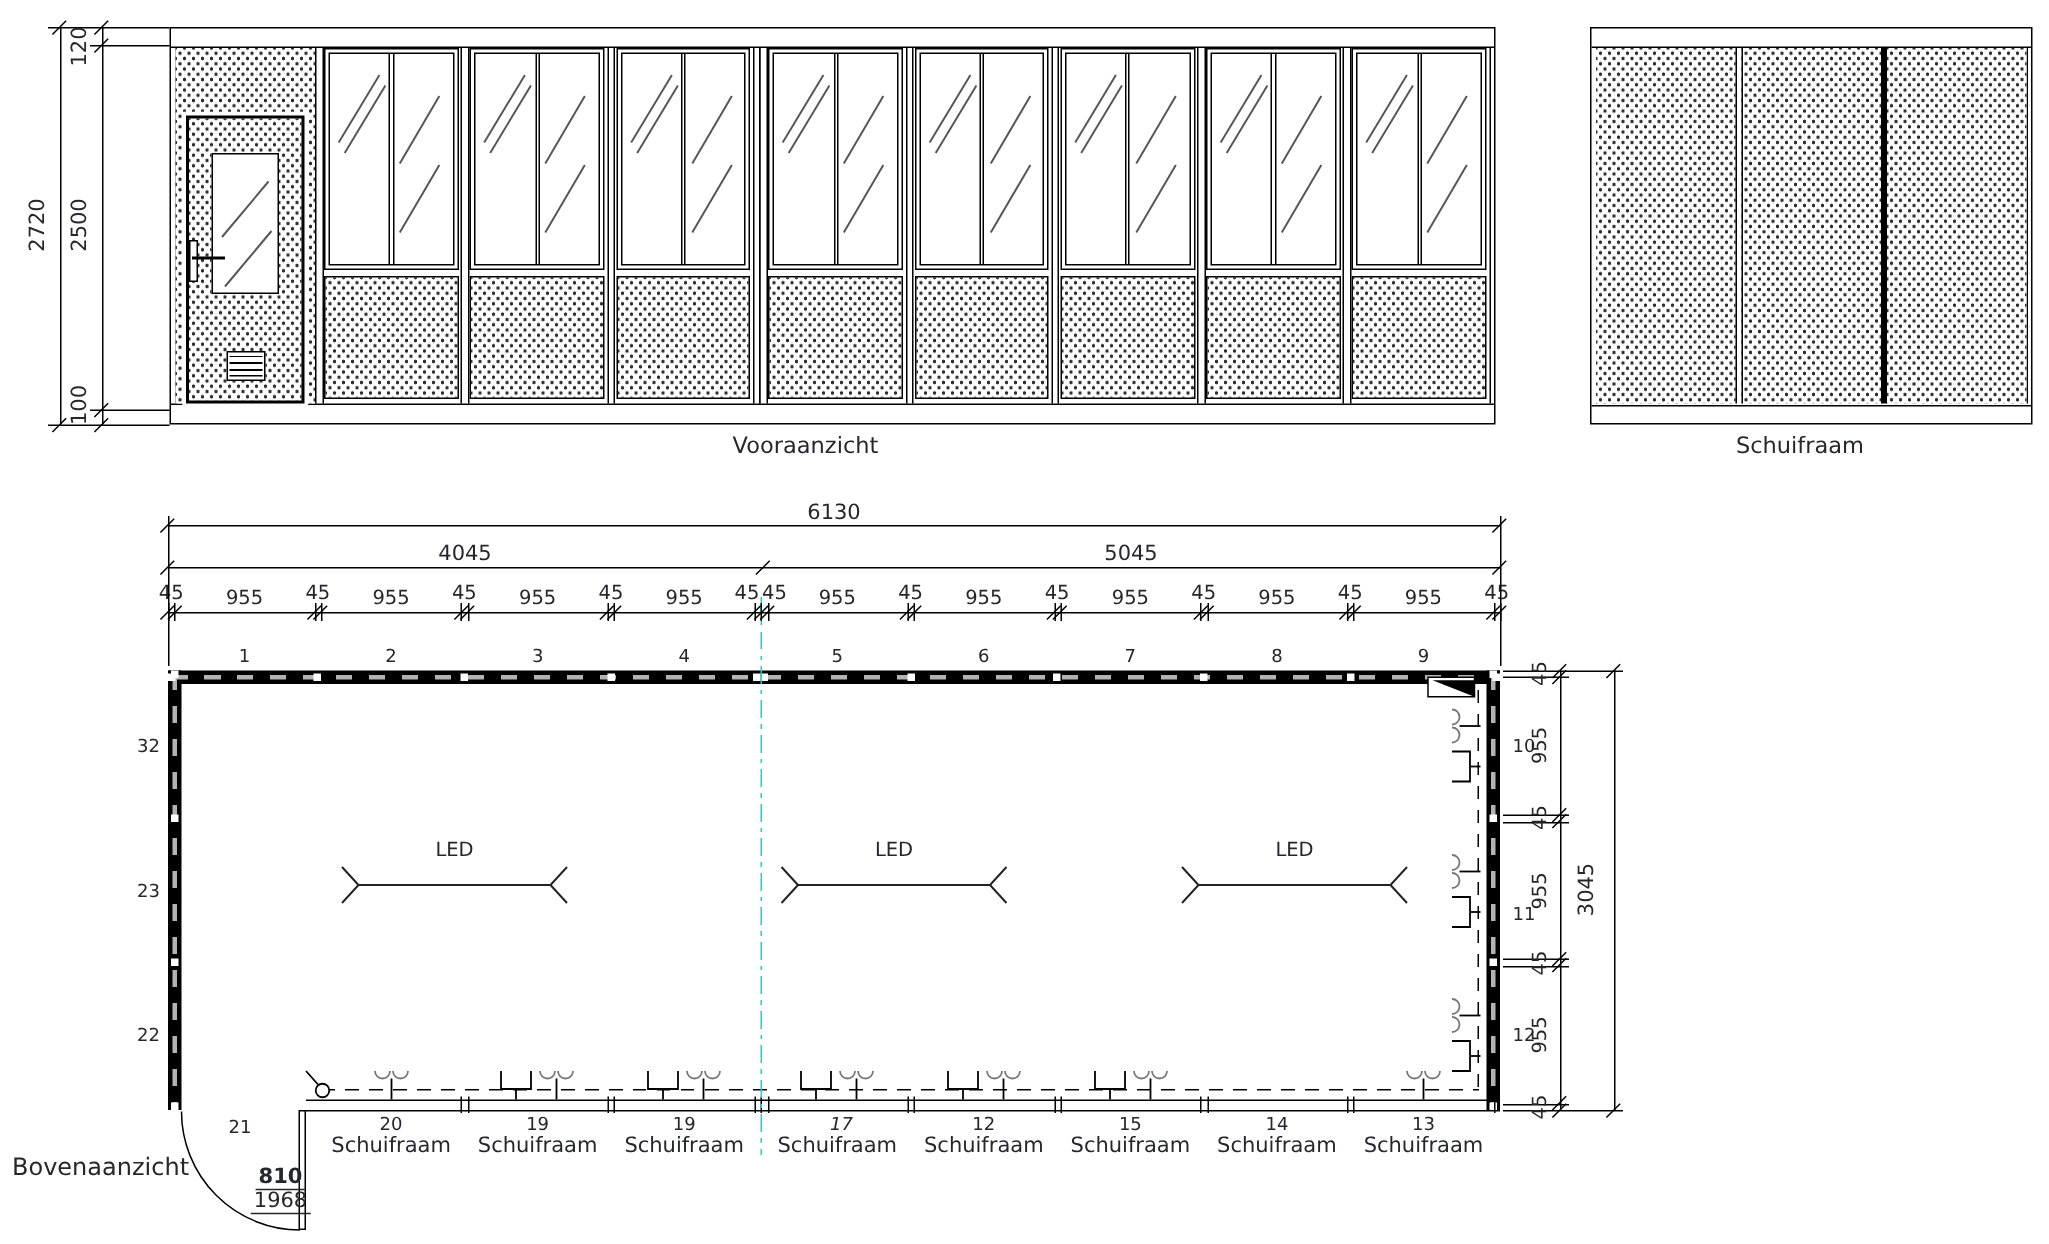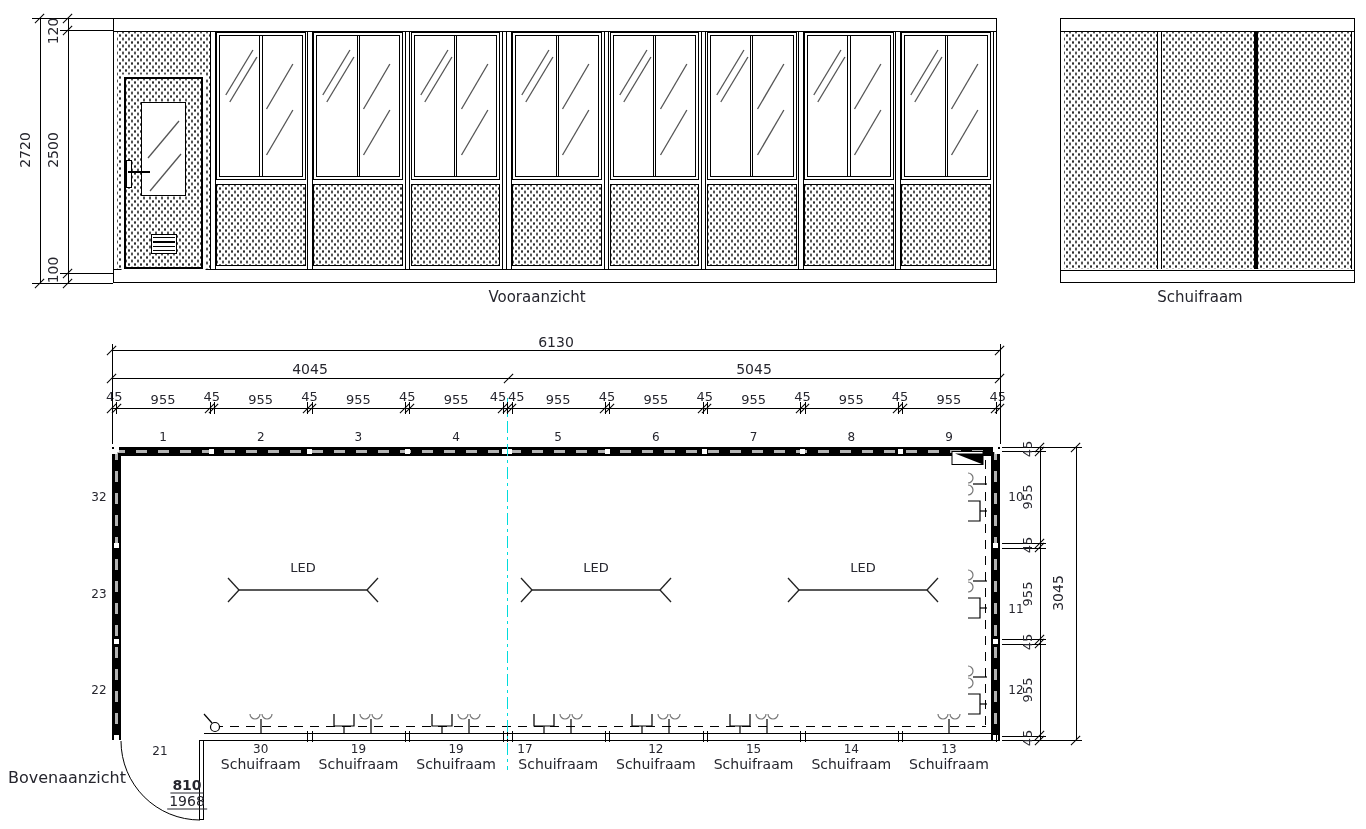--- a/index.html
+++ b/index.html
@@ -343,27 +343,27 @@
     <div class="lbl" style="position: absolute; left: 753.578px; top: 437px; font-size: 12px;">7</div>
     <div class="lbl" style="position: absolute; left: 851.267px; top: 437px; font-size: 12px;">8</div>
     <div class="lbl" style="position: absolute; left: 948.957px; top: 437px; font-size: 12px;">9</div>
     <div class="lbl" style="position: absolute; left: 1016px; top: 497.3px; font-size: 12px;">10</div>
     <div class="lbl" style="position: absolute; left: 1016px; top: 609px; font-size: 12px;">11</div>
     <div class="lbl" style="position: absolute; left: 1016px; top: 689.7px; font-size: 12px;">12</div>
     <div class="lbl" style="position: absolute; left: 99px; top: 497.3px; font-size: 12px;">32</div>
     <div class="lbl" style="position: absolute; left: 99px; top: 593.5px; font-size: 12px;">23</div>
     <div class="lbl" style="position: absolute; left: 99px; top: 689.7px; font-size: 12px;">22</div>
     <div class="lbl" style="position: absolute; left: 160px; top: 751px; font-size: 12px; text-align: right;">21</div>
-    <div class="lbl" style="position: absolute; left: 260.733px; top: 749px; font-size: 12px;">30</div>
+    <div class="lbl" style="position: absolute; left: 260.733px; top: 749px; font-size: 12px;">20</div>
     <div class="lbl" style="position: absolute; left: 260.733px; top: 764px; font-size: 14px;">Schuifraam</div>
     <div class="lbl" style="position: absolute; left: 358.422px; top: 749px; font-size: 12px;">19</div>
     <div class="lbl" style="position: absolute; left: 358.422px; top: 764px; font-size: 14px;">Schuifraam</div>
     <div class="lbl" style="position: absolute; left: 456.112px; top: 749px; font-size: 12px;">19</div>
     <div class="lbl" style="position: absolute; left: 456.112px; top: 764px; font-size: 14px;">Schuifraam</div>
-    <div class="lbl" style="position: absolute; left: 525px; top: 749px; font-size: 12px;">17</div>
+    <div class="lbl" style="position: absolute; left: 561px; top: 749px; font-size: 12px; font-style: italic;">17</div>
     <div class="lbl" style="position: absolute; left: 558.198px; top: 764px; font-size: 14px;">Schuifraam</div>
     <div class="lbl" style="position: absolute; left: 655.888px; top: 749px; font-size: 12px;">12</div>
     <div class="lbl" style="position: absolute; left: 655.888px; top: 764px; font-size: 14px;">Schuifraam</div>
     <div class="lbl" style="position: absolute; left: 753.578px; top: 749px; font-size: 12px;">15</div>
     <div class="lbl" style="position: absolute; left: 753.578px; top: 764px; font-size: 14px;">Schuifraam</div>
     <div class="lbl" style="position: absolute; left: 851.267px; top: 749px; font-size: 12px;">14</div>
     <div class="lbl" style="position: absolute; left: 851.267px; top: 764px; font-size: 14px;">Schuifraam</div>
     <div class="lbl" style="position: absolute; left: 948.957px; top: 749px; font-size: 12px;">13</div>
     <div class="lbl" style="position: absolute; left: 948.957px; top: 764px; font-size: 14px;">Schuifraam</div>
     <div style="position: absolute; left: 112px; top: 350px; width: 888px; height: 1px; background: rgb(0, 0, 0);"></div>

